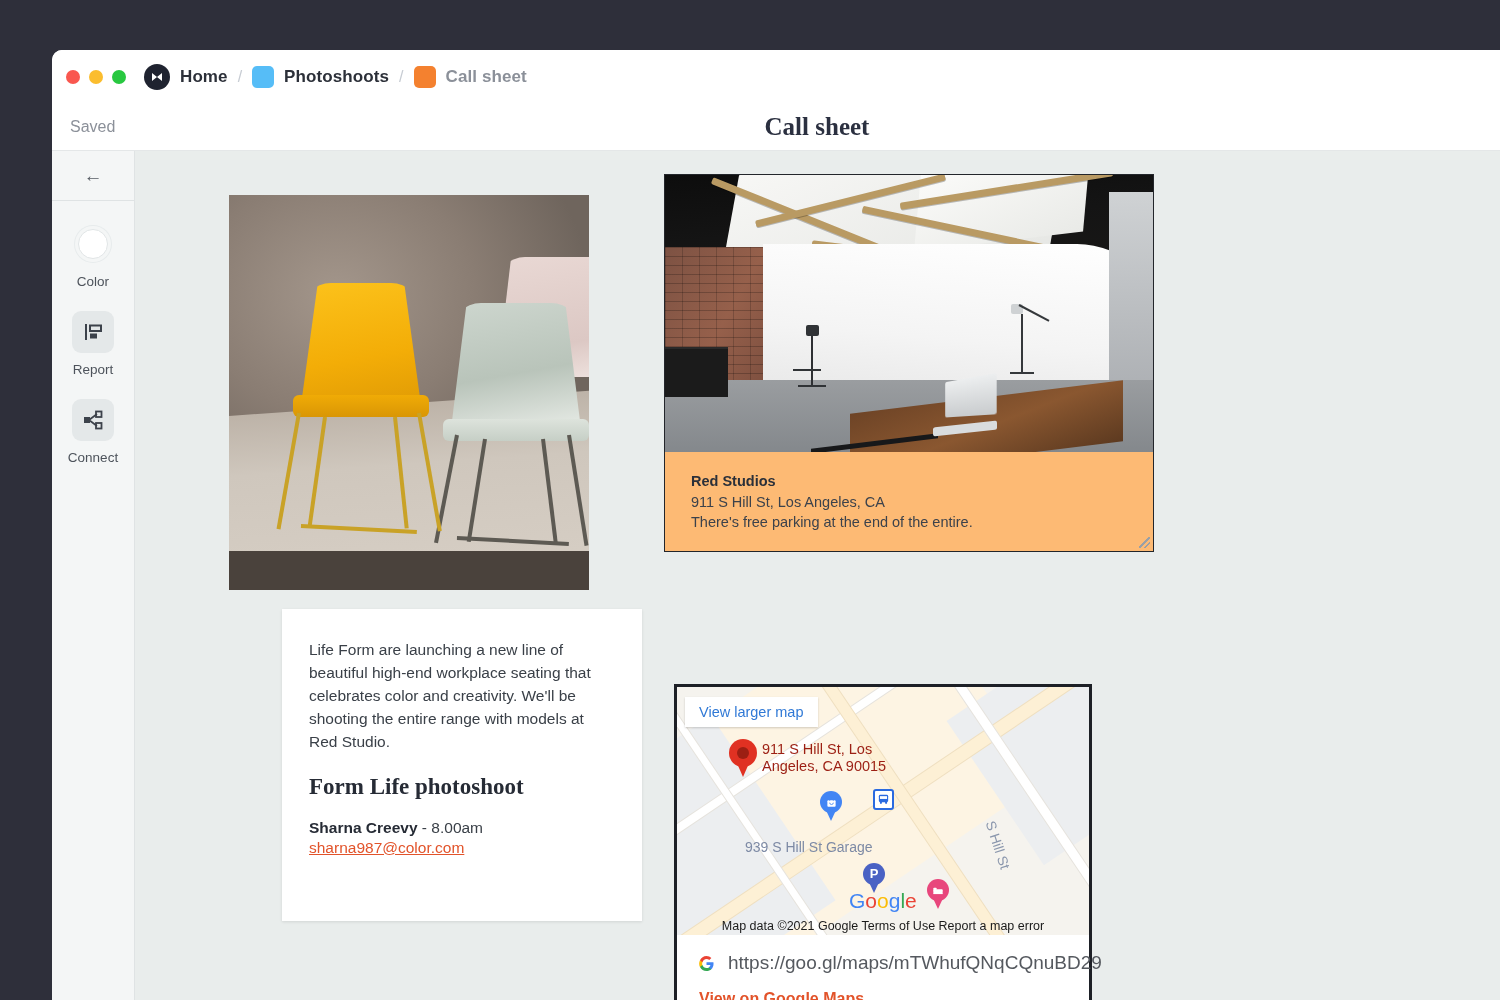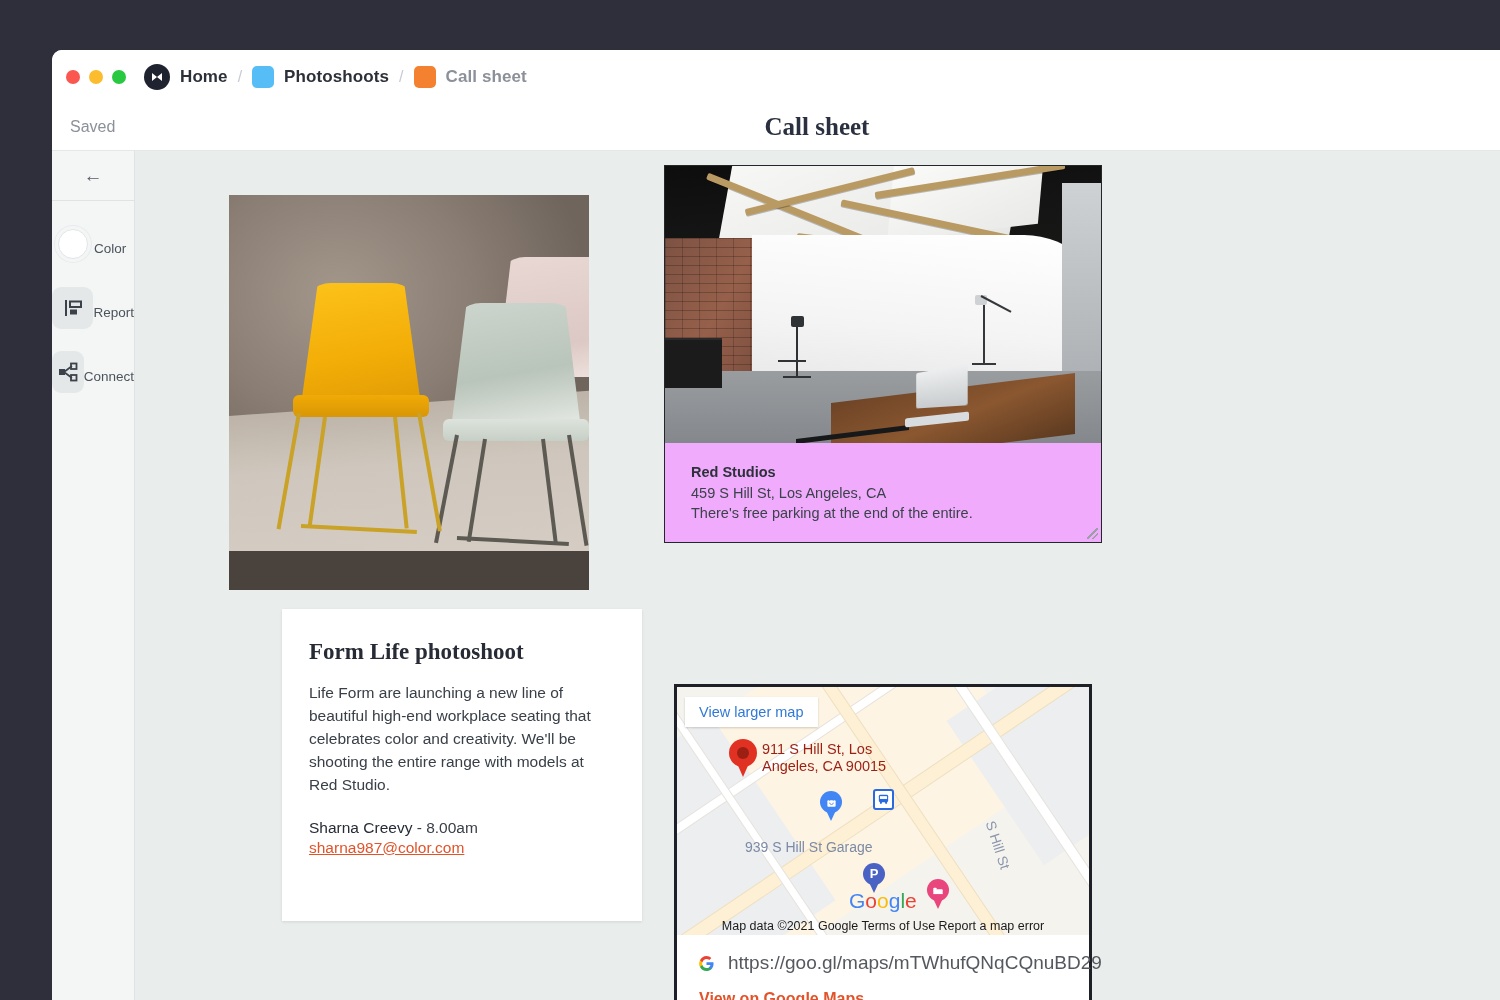--- a/index.html
+++ b/index.html
@@ -81,21 +81,21 @@
     border-right: 1px solid #dfe3e4;
   }
   #sidebar-head {
     height: 50px;
     border-bottom: 1px solid #dfe3e4;
     display: flex; align-items: center; justify-content: center;
     color: #555b63; font-size: 19px;
   }
   .tool {
     margin-top: 22px;
-    display: flex; flex-direction: row; align-items: center;
+    display: flex; flex-direction: column; align-items: center;
     cursor: pointer;
   }
   .tool-glyph {
     width: 42px; height: 42px; border-radius: 9px;
     display: flex; align-items: center; justify-content: center;
   }
   .tool-glyph.plain { background: transparent; }
   .tool-glyph.chip { background: #e4e8e9; }
   .color-swatch {
     width: 30px; height: 30px; border-radius: 50%;
@@ -176,23 +176,23 @@
   #chair-pink { left: 268px; top: 62px; width: 120px; height: 180px; }
   #chair-pink .seat {
     width: 118px; height: 120px; left: 0; top: 0;
     background: linear-gradient(170deg,#e9d8d4 0%,#dcc8c4 70%,#efe3df 100%);
     clip-path: polygon(12% 0, 90% 0, 100% 100%, 0 100%);
     border-radius: 28px 28px 10px 10px;
   }
 
   
   #card-studio {
-    position: absolute; left: 529px; top: 14px;
-    width: 438px; height: 378px;
-    background: #f0abfc;
+    position: absolute; left: 529px; top: 23px;
+    width: 490px; height: 378px;
+    background: #fdba74;
     border: 1px solid #23262b;
   }
   #studio-photo {
     position: relative; width: 100%; height: 277px;
     background: #0b0b0b; overflow: hidden;
   }
   .st-ceiling {
     position: absolute; left: 0; top: 0; width: 100%; height: 46%;
     background: linear-gradient(175deg,#0d0d0d 0%,#141414 40%,#1b1a18 100%);
   }
@@ -324,21 +324,21 @@
   #text-body {
     font-size: 15.5px; line-height: 1.48; color: #3a4048;
     margin-bottom: 20px;
   }
   #key-contact-heading {
     font-family: "Liberation Serif", serif;
     font-size: 16.5px; font-weight: bold; color: #262b35;
     margin-bottom: 12px;
   }
   .contact-line { font-size: 15.5px; line-height: 1.42; color: #3a4048; }
-  .contact-name { font-weight: normal; color: #262b35; }
+  .contact-name { font-weight: bold; color: #262b35; }
   #contact-email {
     color: #e2532a; text-decoration: underline; font-size: 15.5px;
   }
 
   
   #card-map {
     position: absolute; left: 539px; top: 533px;
     width: 418px; height: 361px;
     background: #ffffff;
     border: 3px solid #1d2026;
@@ -582,29 +582,29 @@
           <div class="tripod"></div>
           <div class="lamp-head"></div>
           <div class="lightstand"></div>
           <div class="st-table"></div>
           <div class="st-barrier"></div>
           <div class="laptop-screen"></div>
           <div class="laptop-base"></div>
         </div>
         <div id="studio-info">
           <div id="studio-name">Red Studios</div>
-          <div class="studio-line">459 S Hill St, Los Angeles, CA</div>
+          <div class="studio-line">911 S Hill St, Los Angeles, CA</div>
           <div class="studio-line">There's free parking at the end of the entire.</div>
           <span class="resize-grip"></span>
         </div>
       </div>
 
       <div id="card-text">
+        <div id="text-body">Life Form are launching a new line of beautiful high-end workplace seating that celebrates color and creativity. We'll be shooting the entire range with models at Red Studio.</div>
         <div id="text-heading">Form Life photoshoot</div>
-        <div id="text-body">Life Form are launching a new line of beautiful high-end workplace seating that celebrates color and creativity. We'll be shooting the entire range with models at Red Studio.</div>
         <div class="contact-line">
           <span class="contact-name">Sharna Creevy</span><span> - 8.00am</span>
         </div>
         <a id="contact-email" href="#">sharna987@color.com</a>
       </div>
 
       <div id="card-map">
         <div id="map-embed">
           <div class="map-bg"></div>
 

